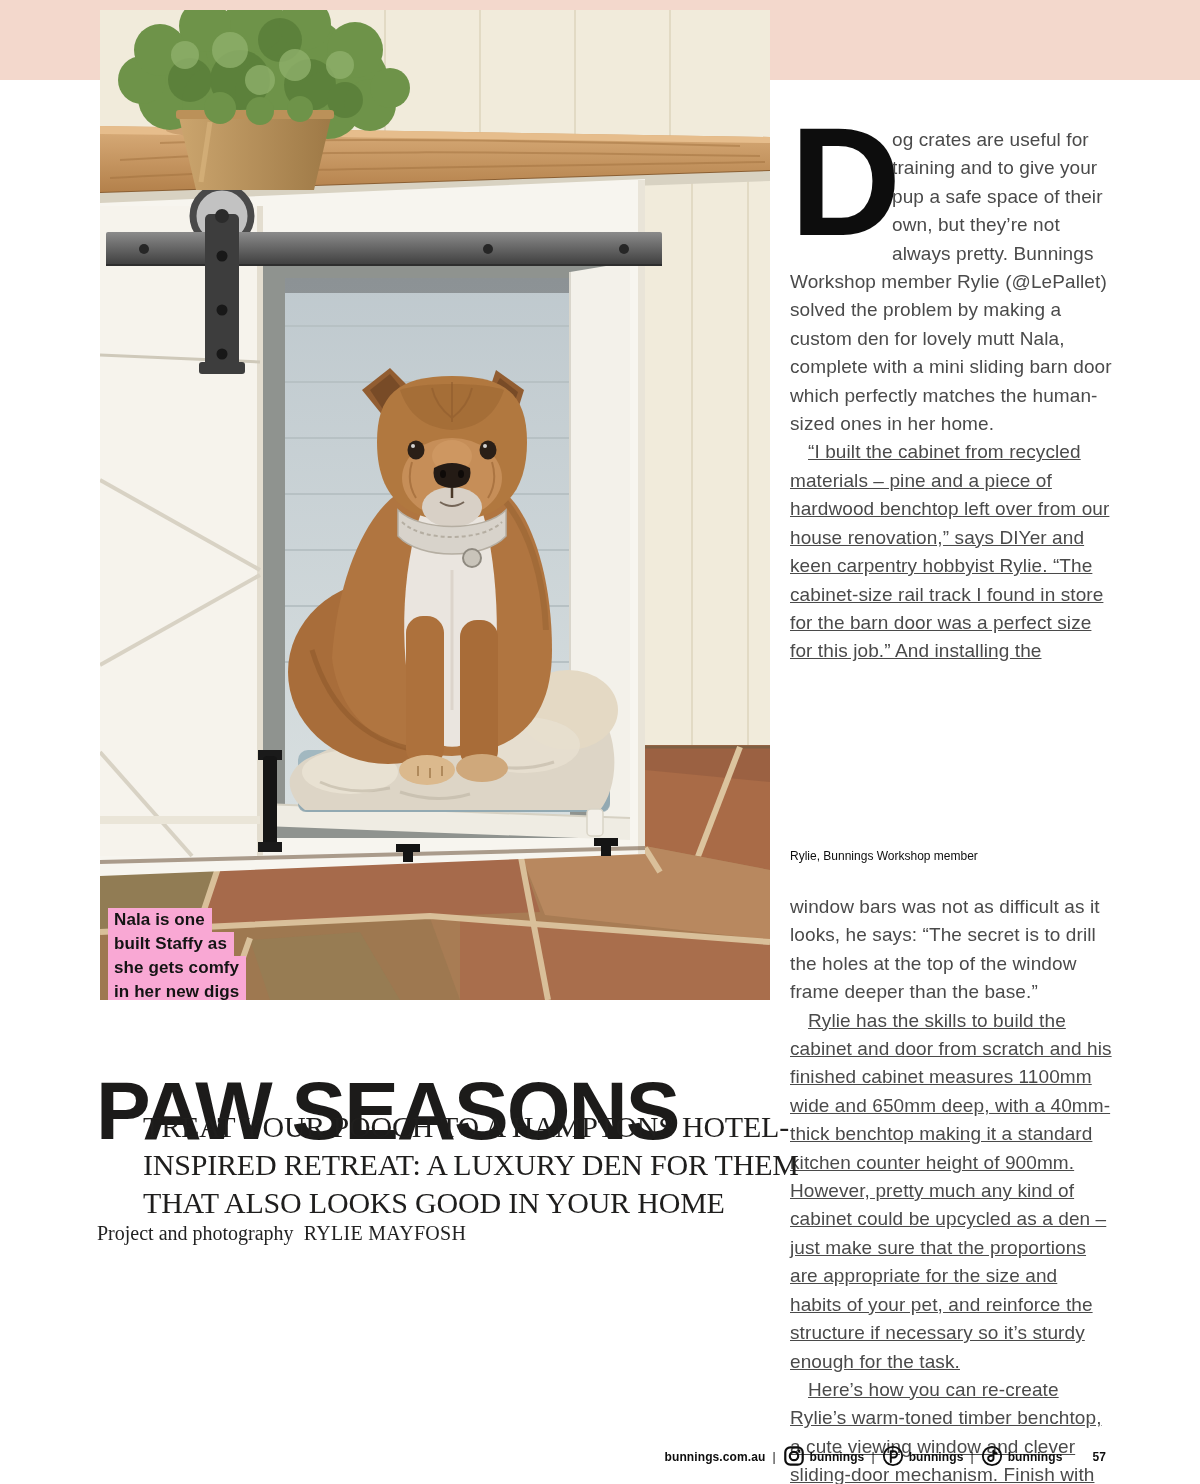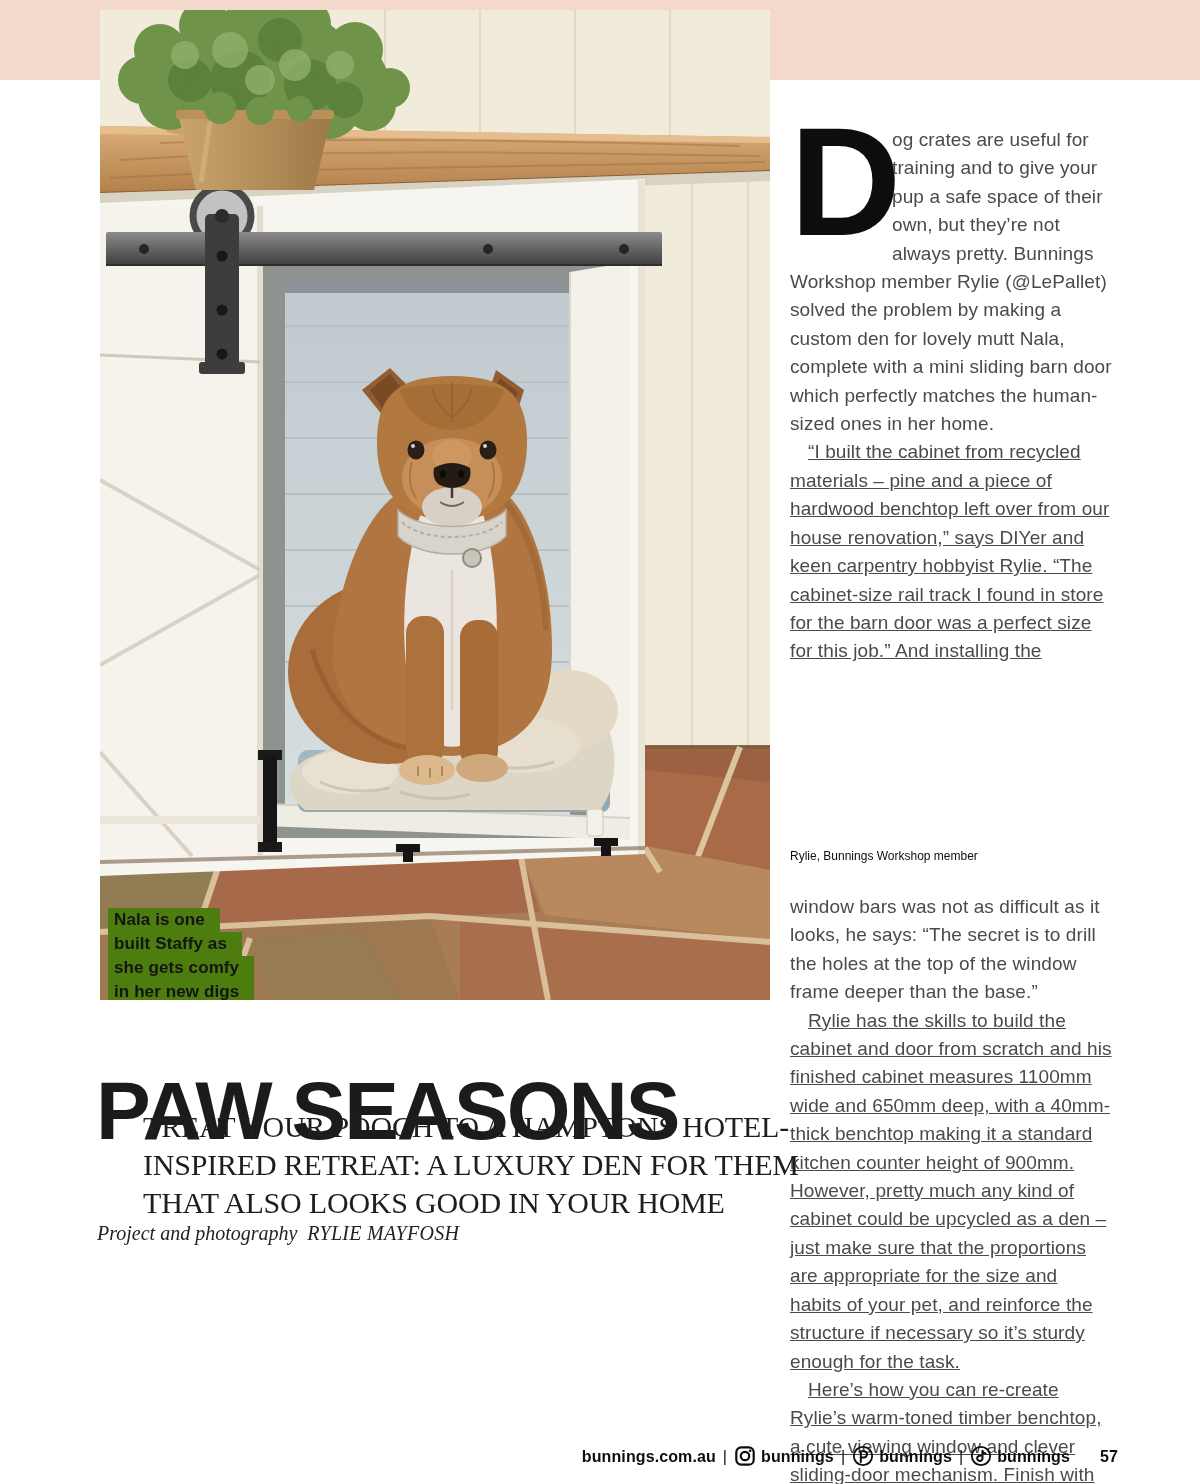--- a/index.html
+++ b/index.html
@@ -4,51 +4,51 @@
 <style>
   html,body{margin:0;padding:0;background:#ffffff;}
   .page{position:relative;width:1200px;height:1484px;background:#ffffff;overflow:hidden;
         font-family:"Liberation Sans",sans-serif;}
   .pink-bar{position:absolute;left:0;top:0;width:1200px;height:80px;background:#f3d8cc;}
 
   
   .photo{position:absolute;left:100px;top:10px;width:670px;height:990px;overflow:hidden;}
   .photo svg{display:block;}
   .caption{position:absolute;left:8px;top:898px;}
-  .caption span{display:block;width:max-content;background:#4d7c0f;color:#141414;
-    font-size:17px;line-height:21px;font-weight:600;padding:1px 15px 2px 6px;letter-spacing:0.1px;}
+  .caption span{display:block;width:max-content;background:#f9a8d4;color:#141414;
+    font-size:17px;line-height:21px;font-weight:600;padding:1px 7px 2px 6px;letter-spacing:0.1px;}
 
   
   .headline{position:absolute;left:96px;top:1022px;width:680px;color:#1c1b1a;
     font-weight:900;font-size:82px;letter-spacing:-2px;line-height:1;
     font-family:"Liberation Sans",sans-serif;margin-top:48px;}
   .subhead{position:absolute;left:97px;top:1108px;width:662px;color:#1f1e1d;
     font-family:"Liberation Serif",serif;font-size:30px;line-height:38px;letter-spacing:-0.2px;margin-left:46px;}
   .byline{position:absolute;left:97px;top:1222px;width:600px;color:#222;
-    font-family:"Liberation Serif",serif;font-style:italic;font-size:20px;}
+    font-family:"Liberation Serif",serif;font-size:20px;}
   .byline .name{margin-left:10px;letter-spacing:0.3px;}
 
   
   .col{position:absolute;left:790px;width:322px;color:#4a4a4a;
        font-size:19px;line-height:28.4px;letter-spacing:0.1px;}
   .col p{margin:0;}
   .blockA{top:126px;}
   .dropcap{float:left;width:102px;height:140px;font-size:154px;line-height:112px;
     font-weight:700;color:#0d0d0d;letter-spacing:-4px;}
   .indent{text-indent:18px;text-decoration:underline;}
   .pullquote{position:absolute;left:790px;top:596px;width:332px;color:#121212;
     font-family:"Liberation Serif",serif;font-weight:700;font-size:33px;line-height:36.5px;
     letter-spacing:-0.4px;}
   .pq-attr{position:absolute;left:790px;top:846px;width:332px;color:#0d0d0d;
     font-weight:400;font-size:12px;line-height:21px;}
   .blockB{top:893px;}
 
   
-  .footer{position:absolute;top:1444px;right:82px;display:flex;align-items:center;
-    color:#0d0d0d;font-weight:700;font-size:16px;letter-spacing:0.1px;white-space:nowrap;text-align:right;}
+  .footer{position:absolute;top:1444px;right:94px;display:flex;align-items:center;
+    color:#0d0d0d;font-weight:700;font-size:12px;letter-spacing:0.1px;white-space:nowrap;text-align:right;}
   .footer .sep{margin:0 7px;font-weight:400;}
   .footer .icon{display:inline-block;margin-right:5px;position:relative;top:1px;}
   .footer .pagenum{margin-left:30px;font-weight:800;}
 </style>
 </head>
 <body>
 
 <div class="page">
   <div class="pink-bar"></div>
 

